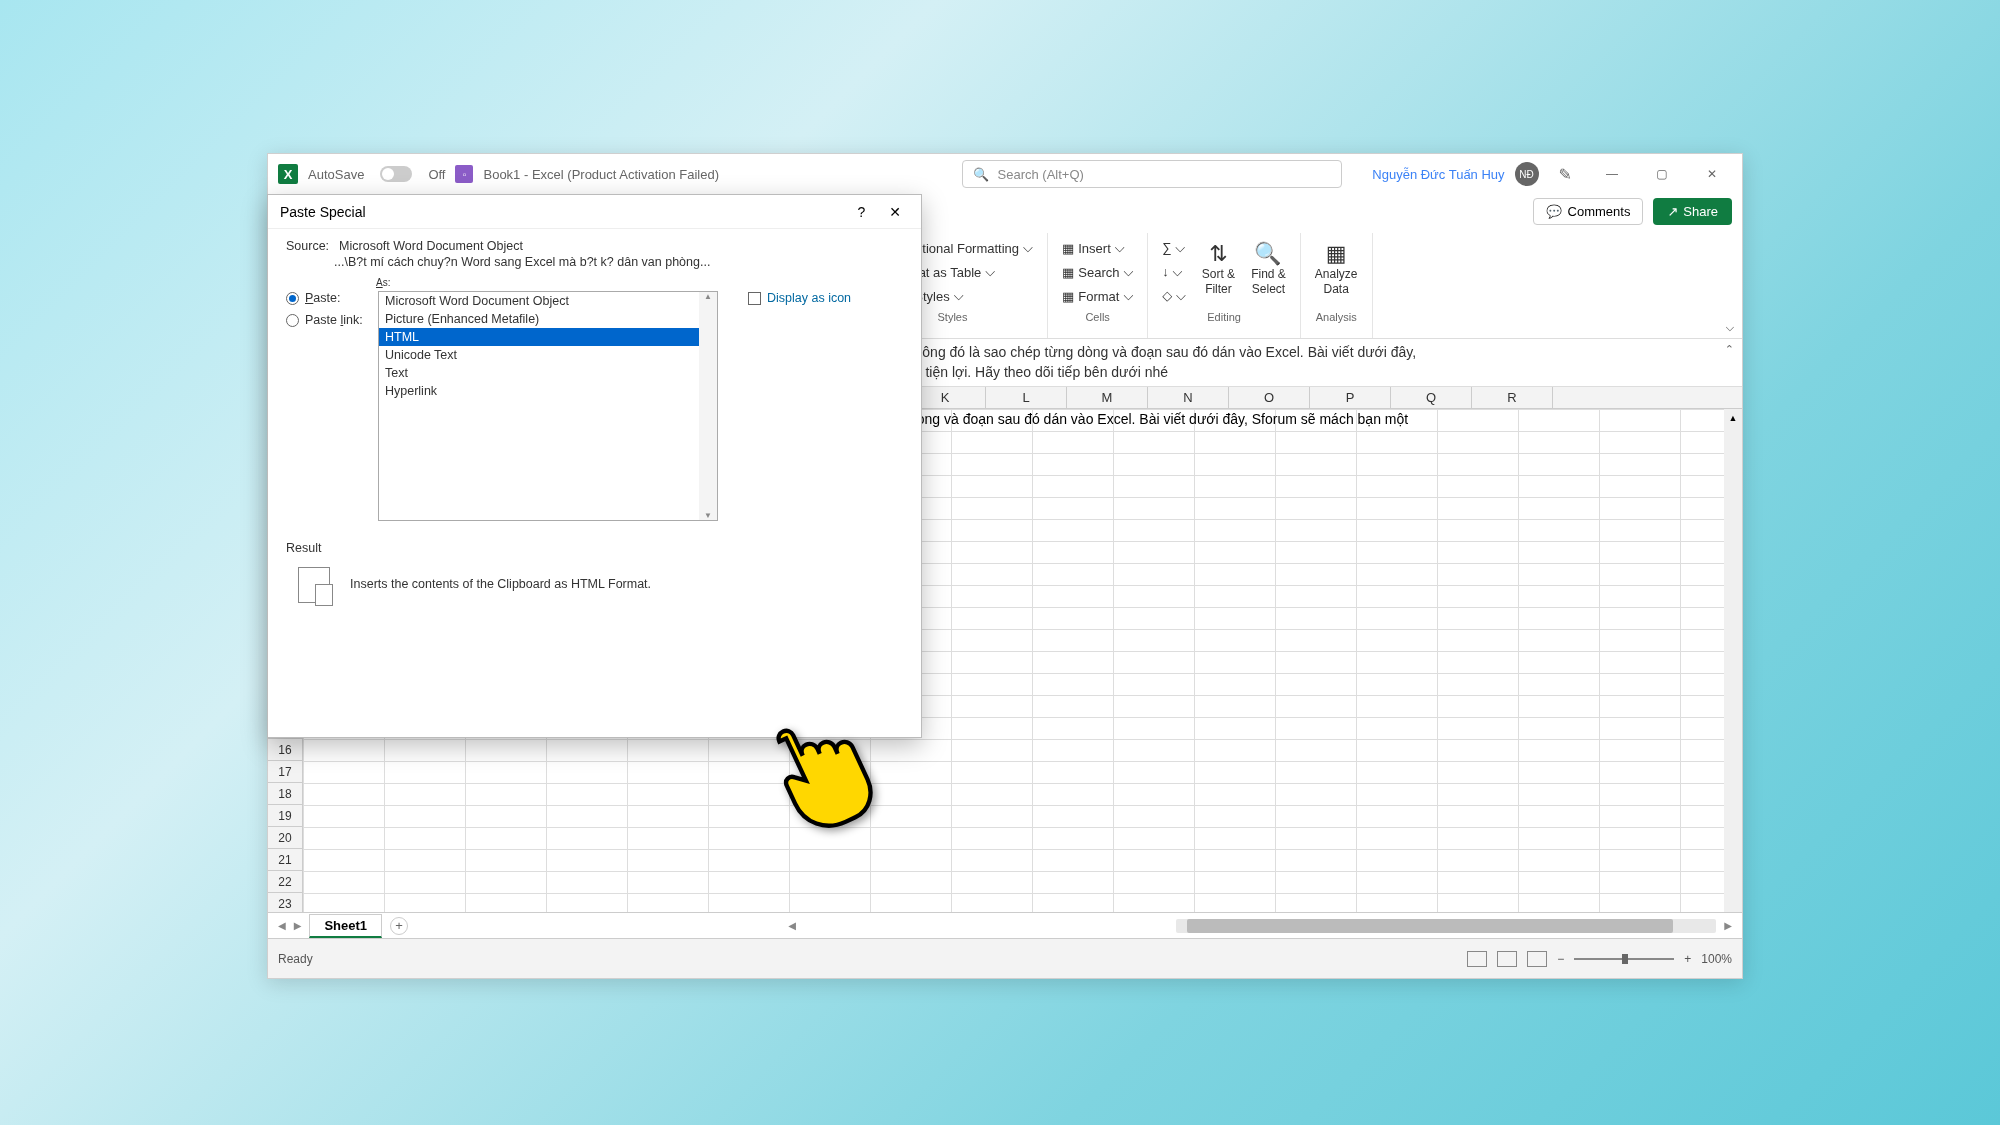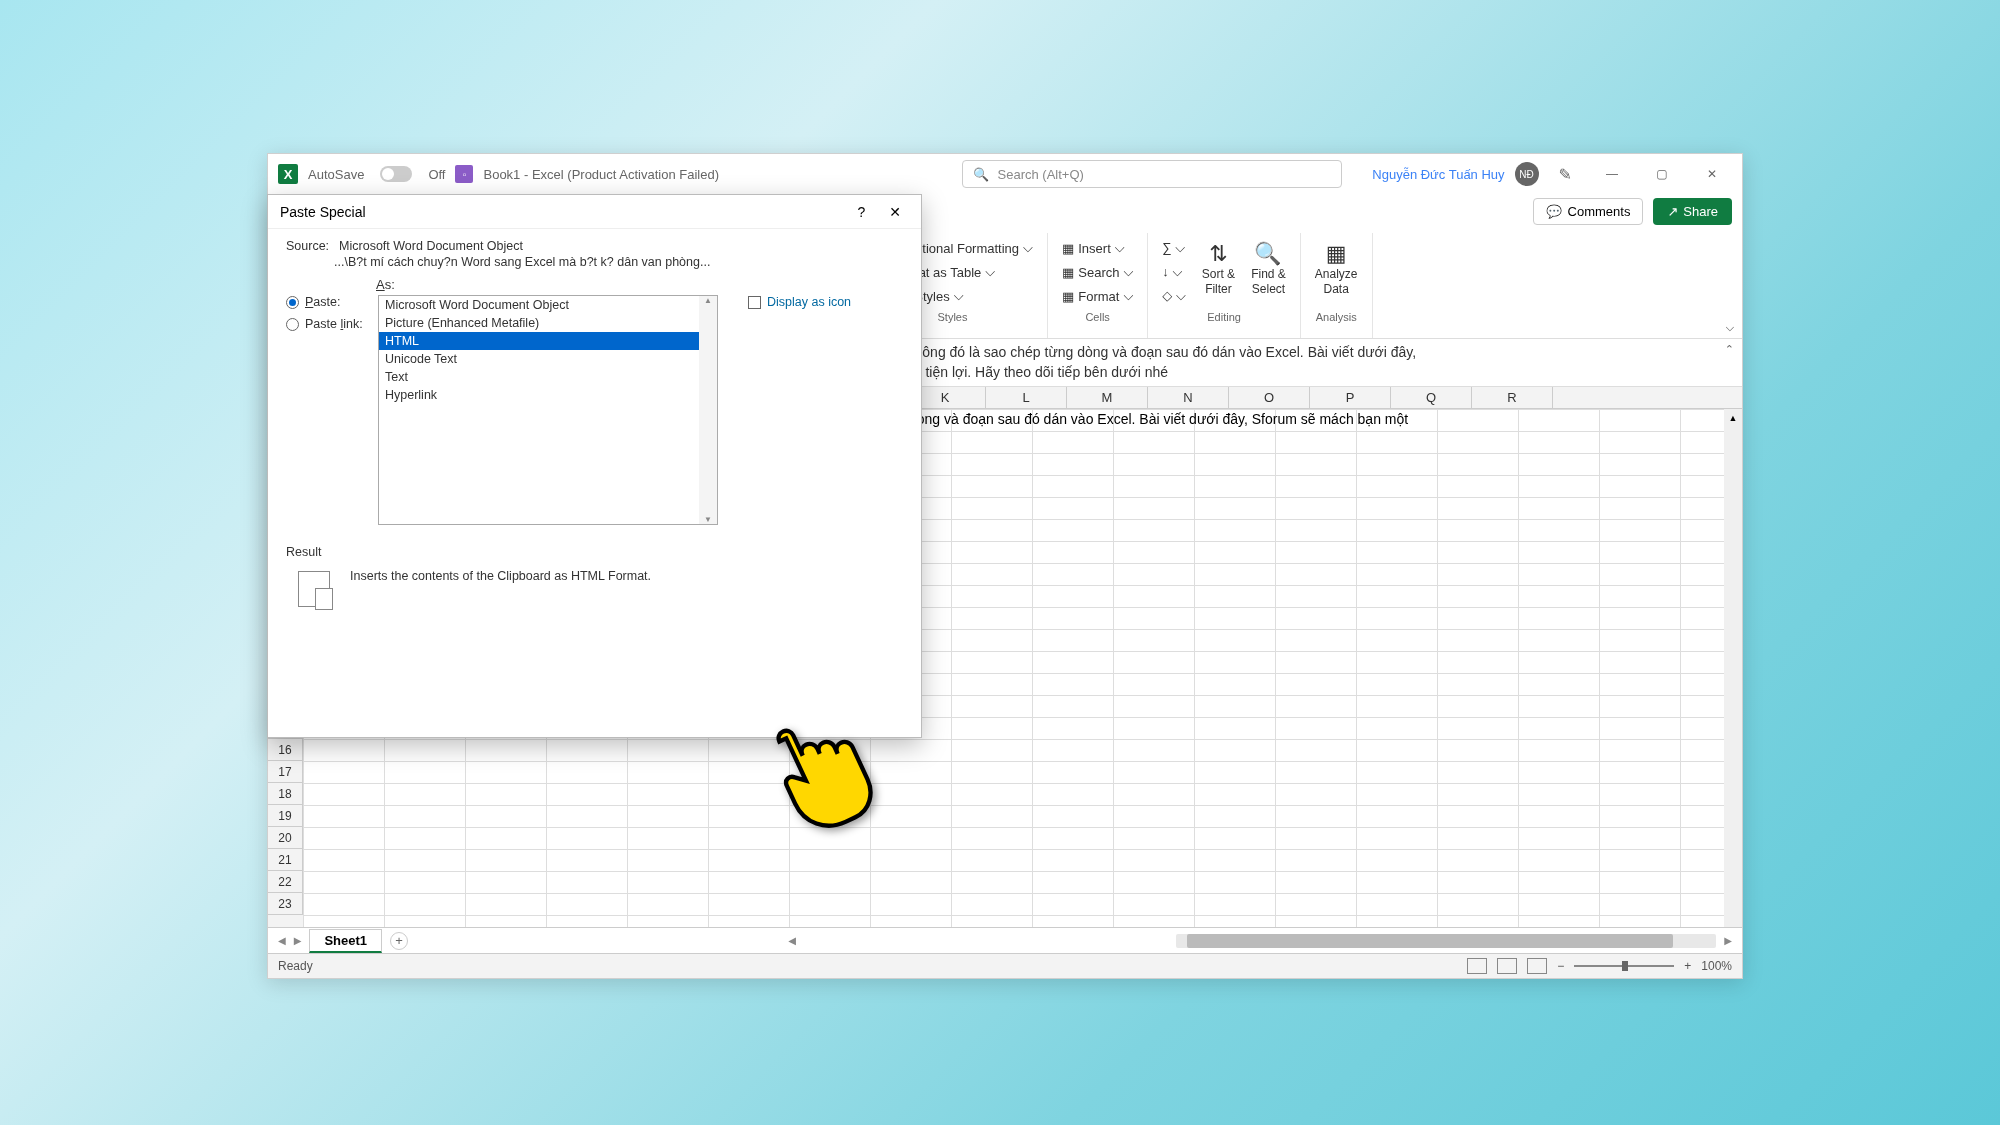--- a/index.html
+++ b/index.html
@@ -37,48 +37,48 @@
 .rowh { height: 22px; border-bottom: 1px solid #ccc; border-right: 1px solid #ccc; text-align: center; font-size: 12px; color: #333; line-height: 22px; }
 .cells { flex: 1; position: relative; background: #fff; }
 .grid-bg { position: absolute; inset: 0; background-image: linear-gradient(#ddd 1px, transparent 1px), linear-gradient(90deg, #ddd 1px, transparent 1px); background-size: 81px 22px; }
 .cell-content { position: absolute; left: 0; top: 0; white-space: nowrap; font-size: 14px; padding: 2px 4px; }
 .vscroll { width: 18px; background: #f0f0f0; display: flex; flex-direction: column; align-items: center; }
 .sheet-tabs { height: 26px; border-top: 1px solid #ccc; display: flex; align-items: center; padding: 0 10px; gap: 8px; }
 .tab { background: #fff; border: 1px solid #ccc; border-bottom: none; padding: 3px 14px; font-size: 13px; border-radius: 0 0 0 0; }
 .tab.active { font-weight: bold; border-bottom: 2px solid #107c41; }
 .hscroll { margin-left: auto; width: 540px; height: 14px; background: #e8e8e8; position: relative; border-radius: 2px; }
 .hscroll-thumb { position: absolute; left: 2%; width: 90%; height: 100%; background: #bbb; border-radius: 2px; }
-.statusbar { height: 25px; background: #f3f3f3; border-top: 1px solid #ccc; display: flex; align-items: center; padding: 0 10px; font-size: 12px; color: #555; }
+.statusbar { height: 40px; background: #f3f3f3; border-top: 1px solid #ccc; display: flex; align-items: center; padding: 0 10px; font-size: 12px; color: #555; }
 .status-right { margin-left: auto; display: flex; align-items: center; gap: 10px; }
 .view-btn { width: 20px; height: 16px; border: 1px solid #888; display: inline-block; }
 .zoom-slider { width: 100px; height: 2px; background: #888; position: relative; }
 .zoom-slider::after { content: ''; position: absolute; left: 48px; top: -4px; width: 6px; height: 10px; background: #666; }
 
 
 .dialog { position: absolute; left: 267px; top: 194px; width: 655px; height: 544px; background: #fff; border: 1px solid #bbb; box-shadow: 0 8px 24px rgba(0,0,0,0.25); display: flex; flex-direction: column; z-index: 100; }
 .dlg-title { height: 34px; display: flex; align-items: center; padding: 0 12px; font-size: 14px; font-weight: normal; border-bottom: 1px solid #eee; }
 .dlg-title-btns { margin-left: auto; display: flex; gap: 8px; }
 .dlg-body { flex: 1; padding: 10px 18px; font-size: 12.5px; color: #333; }
 .src-row { display: flex; gap: 10px; margin-bottom: 2px; }
 .src-label { color: #333; }
 .radio-row { display: flex; align-items: center; gap: 6px; }
 .radio { width: 13px; height: 13px; border: 1px solid #666; border-radius: 50%; display: flex; align-items: center; justify-content: center; }
 .radio.checked::after { content: ''; width: 7px; height: 7px; background: #0066cc; border-radius: 50%; }
-.as-label { margin-left: 90px; margin-top: 8px; font-size: 13px; }
+.as-label { margin-left: 90px; margin-top: 8px; font-size: 10px; }
 .main-row { display: flex; gap: 10px; margin-top: 3px; }
 .left-radios { width: 82px; }
 .listbox { border: 1px solid #aaa; width: 340px; height: 230px; font-size: 12.5px; background: #fff; position: relative; }
 .listbox-item { padding: 2px 6px; }
 .listbox-item.selected { background: #0066cc; color: #fff; }
 .list-scrollbar { position: absolute; right: 0; top: 0; bottom: 0; width: 18px; background: #f4f4f4; display: flex; flex-direction: column; justify-content: space-between; align-items: center; font-size: 8px; color: #888; }
 .right-opts { margin-left: 20px; }
 .checkbox { width: 13px; height: 13px; border: 1px solid #666; display: inline-block; vertical-align: middle; margin-right: 6px; }
 .disabled { color: #0369a1; }
 .result-section { margin-top: 20px; }
-.result-row { display: flex; gap: 20px; margin-top: 8px; align-items: flex-start; }
+.result-row { display: flex; gap: 20px; margin-top: 8px; align-items: center; }
 .clip-ic { width: 32px; height: 36px; margin-left: 12px; margin-top: 4px; border: 1px solid #888; position: relative; }
 .clip-ic::before { content: ''; position: absolute; right: -4px; bottom: -4px; width: 16px; height: 20px; border: 1px solid #888; background: #fff; }
 .dlg-buttons { display: flex; justify-content: flex-end; gap: 10px; padding: 10px 16px; }
 .dlg-btn { width: 94px; height: 30px; border: 1px solid #aaa; background: #fdfdfd; font-size: 13px; }
 .dlg-btn.primary { border: 1px solid #0078d4; }
 
 
 .cursor-hand { position: absolute; left: 765px; top: 715px; width: 110px; height: 130px; z-index: 200; pointer-events: none; }
 .cursor-hand svg { width: 100%; height: 100%; filter: drop-shadow(3px 3px 4px rgba(0,0,0,0.4)); }
 

